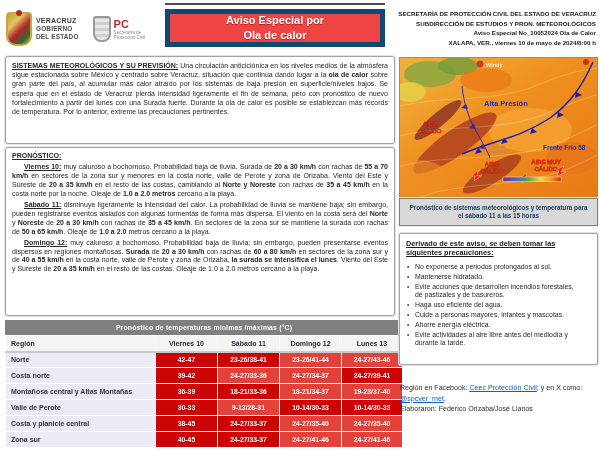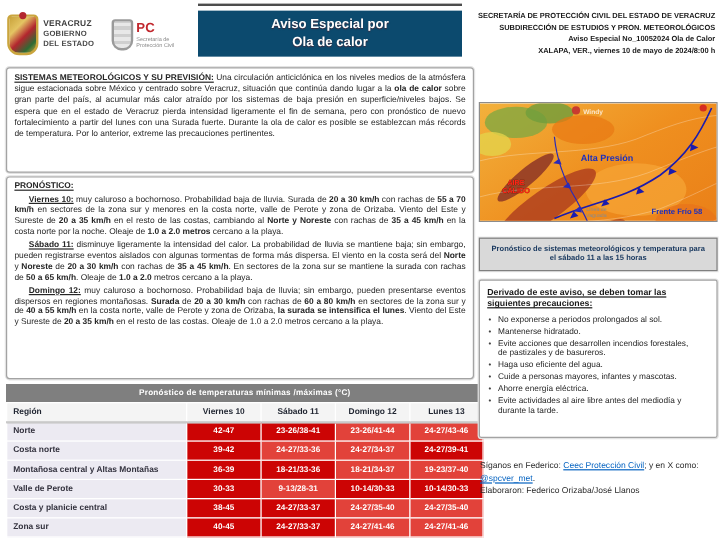--- a/index.html
+++ b/index.html
@@ -13,21 +13,21 @@
   .ver-shield{ width:26px; height:34px; background:linear-gradient(135deg,#c8a23a 0%,#e4c463 30%,#b3262e 55%,#2e6b34 80%,#c8a23a 100%); border:2px solid #caa53e; border-radius:4px 4px 10px 10px; position:relative; }
   .ver-shield:before{ content:""; position:absolute; left:8px; top:-4px; width:6px; height:6px; background:#b3262e; border-radius:50%; }
   .ver-text{ font-size:6.4px; font-weight:bold; color:#4a4a4a; line-height:1.25; letter-spacing:.2px; }
   .ver-text .t1{ color:#3c3c3c; font-size:7px; }
   .pc-logo{ display:flex; align-items:center; gap:3px; }
   .pc-shield{ width:18px; height:26px; border:2px solid #9a9a9a; border-radius:3px 3px 8px 8px; background:repeating-linear-gradient(0deg,#e8e8e8 0 3px,#cfcfcf 3px 6px); }
   .pc-text{ line-height:1.1; }
   .pc-abbr{ font-size:11px; font-weight:bold; color:#c1272d; }
   .pc-sub{ font-size:4.6px; color:#8a8a8a; }
   .top-rule{ position:absolute; left:165px; top:3px; width:220px; height:2px; background:#4d4d4d; }
-  .title-box{ position:absolute; left:165px; top:9px; width:220px; height:38px; background:#0c4a6e; border:5px solid #0c4a6e; display:flex; flex-direction:column; align-items:center; justify-content:center; }
+  .title-box{ position:absolute; left:165px; top:9px; width:220px; height:38px; background:#ef4444; border:5px solid #0c4a6e; display:flex; flex-direction:column; align-items:center; justify-content:center; }
   .title-box div{ color:#fff; font-weight:bold; font-size:11px; line-height:1.35; text-shadow:0 1px 1px rgba(120,0,0,.5); }
   .org-block{ position:absolute; left:388px; top:9px; width:208px; text-align:right; font-weight:bold; color:#1a1a1a; font-size:6.2px; line-height:1.55; }
 
   
   .panel{ position:absolute; background:#fff; border:1px solid #a3a3a3; border-radius:3px; box-shadow:0 0 0 1px #e3e3e3; padding:4px 6px; }
   .p-sistemas{ left:5px; top:56px; width:390px; height:88px; font-size:7px; line-height:1.32; text-align:justify; color:#262626; }
   .p-pron{ left:5px; top:147px; width:390px; height:169px; font-size:7px; line-height:1.28; text-align:justify; color:#262626; }
   .hd-underline{ font-weight:bold; text-decoration:underline; }
   .p-pron p.day{ text-indent:12px; margin-top:2px; }
   .rich b{ font-weight:bold; }
@@ -35,21 +35,21 @@
   
   .temp-table{ position:absolute; left:5px; top:320px; width:397px; border-collapse:collapse; table-layout:fixed; }
   .temp-table caption{ background:#7f7f7f; color:#fff; font-weight:bold; font-size:6.8px; height:15px; line-height:15px; text-align:center; letter-spacing:.2px; }
   .temp-table th{ background:#f4f4f4; color:#1f2430; font-weight:bold; font-size:7px; height:16px; border:1px solid #ffffff; border-bottom:2px solid #c9c9c9; }
   .temp-table th.region-h{ text-align:left; padding-left:5px; }
   .temp-table td{ height:16px; border:1.5px solid #ffffff; font-size:6.8px; font-weight:bold; text-align:center; }
   .temp-table td.region{ background:#eceaf2; color:#33323e; text-align:left; padding-left:5px; font-size:7px; }
   .temp-table td.val{ color:#fff; }
 
   
-  .map-wrap{ position:absolute; left:399px; top:57px; width:199px; height:100px; border:1px solid #8c8c8c; overflow:hidden;margin-top:28px; }
+  .map-wrap{ position:absolute; left:399px; top:57px; width:199px; height:170px; border:1px solid #8c8c8c; overflow:hidden; }
   .map-caption{ position:absolute; left:399px; top:198px; width:199px; height:28px; background:#d9d9d9; border:1px solid #7f7f7f; box-shadow:0 0 0 1px #efefef; display:flex; align-items:center; justify-content:center; text-align:center; font-size:6.3px; font-weight:bold; color:#17375e; line-height:1.35; padding:0 8px; }
   .prec-box{ position:absolute; left:399px; top:233px; width:199px; height:132px; background:#fff; border:1px solid #a3a3a3; border-radius:2px; box-shadow:0 0 0 1px #e3e3e3; padding:5px 16px 4px 6px; }
   .prec-title{ font-size:7.3px; font-weight:bold; text-decoration:underline; color:#1a1a1a; line-height:1.3; }
   .prec-list{ list-style:none; margin-top:5px; }
   .prec-list li{ font-size:6.9px; color:#262626; line-height:1.22; padding-left:9px; position:relative; margin-bottom:1.5px; }
   .prec-list li:before{ content:"•"; position:absolute; left:1px; top:0; font-size:6.5px; color:#444; }
   .footer{ position:absolute; left:400px; top:383px; width:185px; font-size:7.1px; color:#2b2b2b; line-height:1.5; }
   .footer a{ color:#0563c1; text-decoration:underline;text-align:right; }
 
   
@@ -268,17 +268,17 @@
         <li>Mantenerse hidratado.</li>
         <li>Evite acciones que desarrollen incendios forestales, de pastizales y de basureros.</li>
         <li>Haga uso eficiente del agua.</li>
         <li>Cuide a personas mayores, infantes y mascotas.</li>
         <li>Ahorre energía eléctrica.</li>
         <li>Evite actividades al aire libre antes del mediodía y durante la tarde.</li>
       </ul>
   </div>
 
   <div class="footer">
-    <span>Síganos en Federico: </span><a href="#">Ceec Protección Civil</a><span>; y en X como: </span><a href="#">@spcver_met</a><span>.</span>
+    <span>Región en Facebook: </span><a href="#">Ceec Protección Civil</a><span>; y en X como: </span><a href="#">@spcver_met</a><span>.</span>
     <div>Elaboraron: Federico Orizaba/José Llanos</div>
   </div>
 
 </div>
 
 </body></html>

